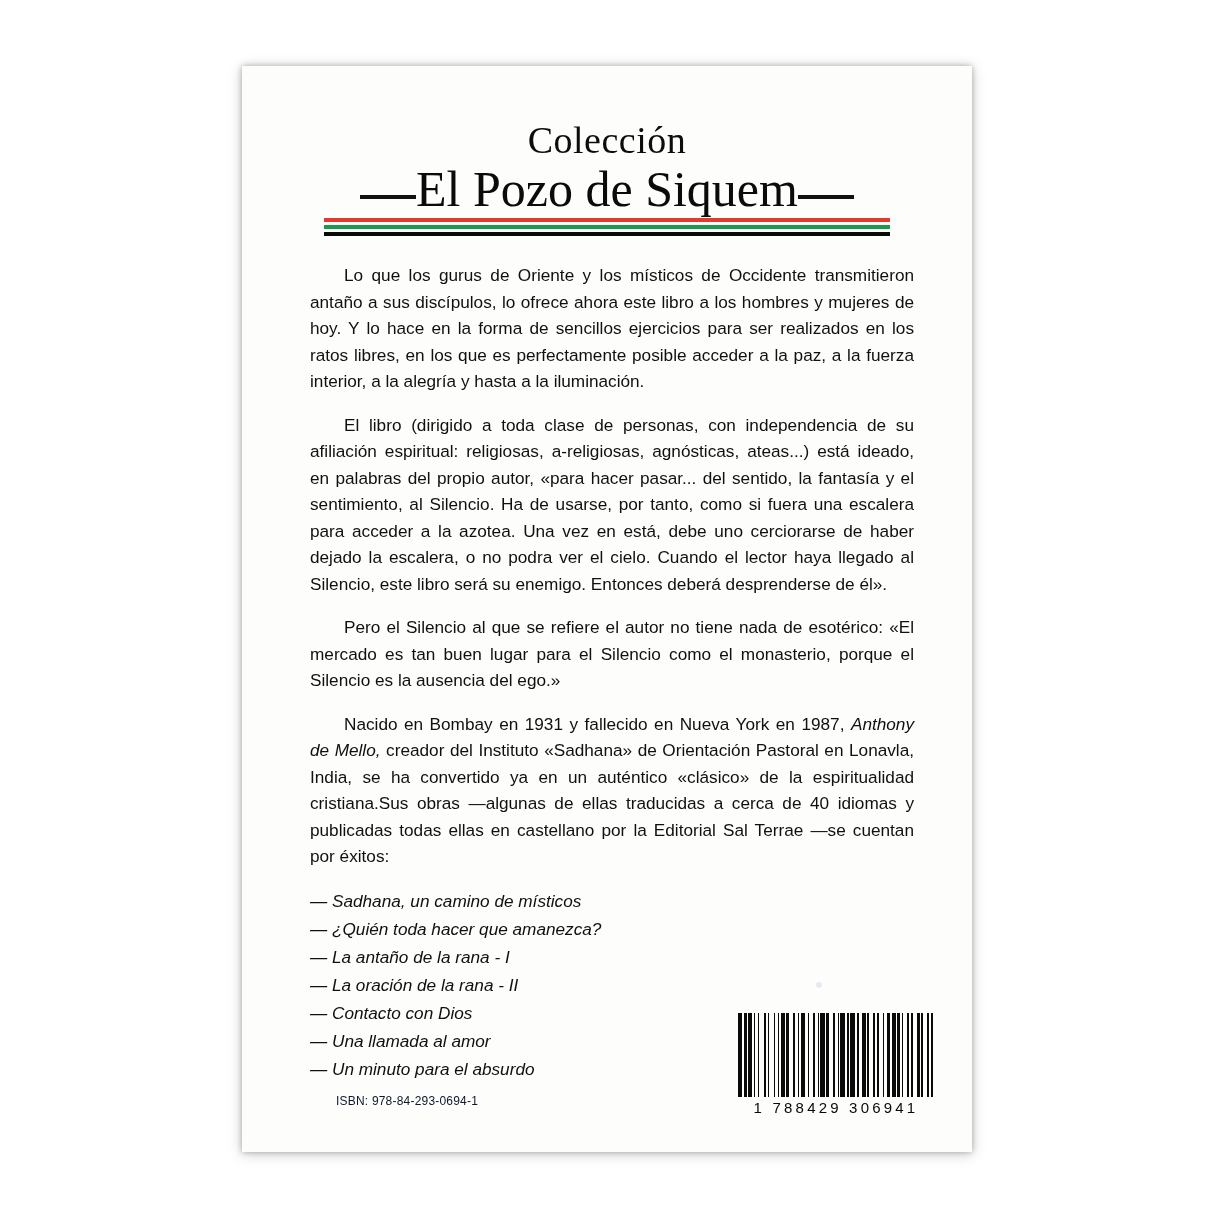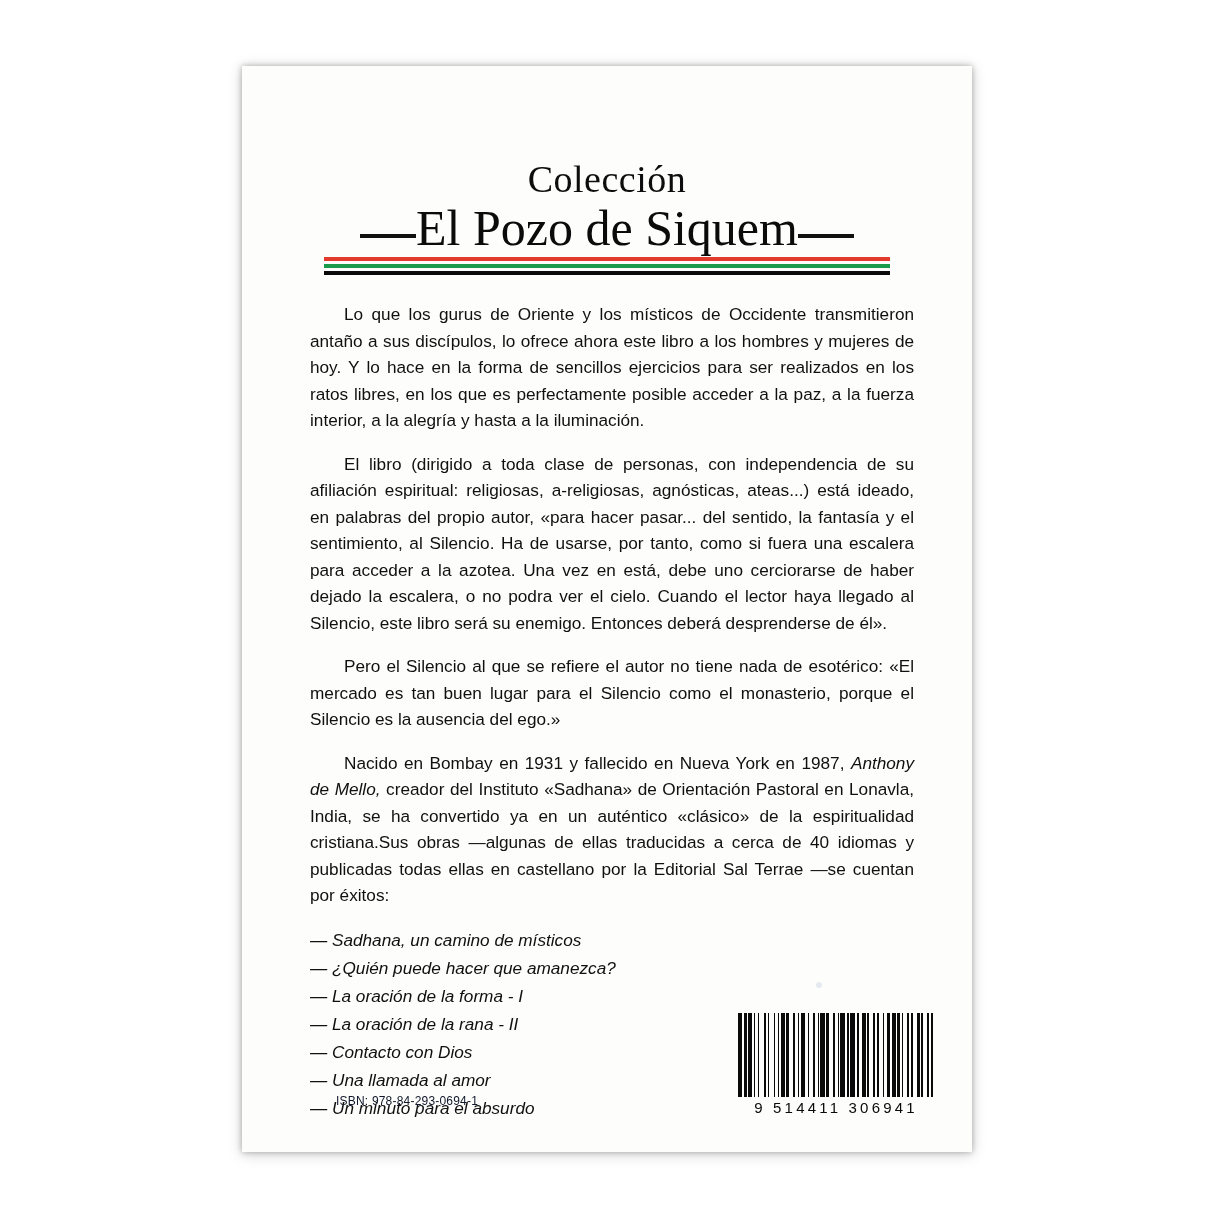--- a/index.html
+++ b/index.html
@@ -32,23 +32,22 @@
     box-shadow: 0 0 6px rgba(0,0,0,0.28), 0 2px 14px rgba(0,0,0,0.18);
   }
   #cover-inner {
     position: absolute;
     left: 0; top: 0; right: 0; bottom: 0;
     padding: 0;
   }
 
   
   .masthead {
-    padding-top: 70px;
+    padding-top: 55px;
     text-align: center;
-    margin-top: 24px;
   }
   .coleccion {
     font-family: "Liberation Serif", serif;
     font-size: 38px;
     letter-spacing: 0.5px;
     color: #0d0d0d;
     line-height: 1.05;
   }
   .title-wrap {
     position: relative;
@@ -196,22 +195,22 @@
       </div>
 
       <div class="body">
         <p>Lo que los gurus de Oriente y los místicos de Occidente transmitieron antaño a sus discípulos, lo ofrece ahora este libro a los hombres y mujeres de hoy. Y lo hace en la forma de sencillos ejercicios para ser realizados en los ratos libres, en los que es perfectamente posible acceder a la paz, a la fuerza interior, a la alegría y hasta a la iluminación.</p>
         <p>El libro (dirigido a toda clase de personas, con independencia de su afiliación espiritual: religiosas, a-religiosas, agnósticas, ateas...) está ideado, en palabras del propio autor, «para hacer pasar... del sentido, la fantasía y el sentimiento, al Silencio. Ha de usarse, por tanto, como si fuera una escalera para acceder a la azotea. Una vez en está, debe uno cerciorarse de haber dejado la escalera, o no podra ver el cielo. Cuando el lector haya llegado al Silencio, este libro será su enemigo. Entonces deberá desprenderse de él».</p>
         <p>Pero el Silencio al que se refiere el autor no tiene nada de esotérico: «El mercado es tan buen lugar para el Silencio como el monasterio, porque el Silencio es la ausencia del ego.»</p>
         <p><span>Nacido en Bombay en 1931 y fallecido en Nueva York en 1987, </span><em>Anthony de Mello,</em><span> creador del Instituto «Sadhana» de Orientación Pastoral en Lonavla, India, se ha convertido ya en un auténtico «clásico» de la espiritualidad cristiana.Sus obras —algunas de ellas traducidas a cerca de 40 idiomas y publicadas todas ellas en castellano por la Editorial Sal Terrae —se cuentan por éxitos:</span></p>
 
         <ul class="titles-list">
           <li>— Sadhana, un camino de místicos</li>
-          <li>— ¿Quién puede hacer que amanezca?</li>
-          <li>— La oración de la forma - I</li>
+          <li>— ¿Quién toda hacer que amanezca?</li>
+          <li>— La antaño de la rana - I</li>
           <li>— La oración de la rana - II</li>
           <li>— Contacto con Dios</li>
           <li>— Una llamada al amor</li>
           <li>— Un minuto para el absurdo</li>
         </ul>
       </div>
 
       <div class="footer">
         <div class="isbn">ISBN: 978-84-293-0694-1</div>
 
@@ -291,20 +290,20 @@
               <i class="s3"></i>
               <i class="w2"></i>
               <i class="s1"></i>
               <i class="w1"></i>
               <i class="s3"></i>
               <i class="w1"></i>
               <i class="s2"></i>
               <i class="w1"></i>
               <i class="s1"></i>
             </div>
-          <div class="barcode-digits">9 514411 306941</div>
+          <div class="barcode-digits">1 788429 306941</div>
         </div>
         <span class="faint-mark" style="right:150px; bottom:128px; opacity:.5;"></span>
       </div>
 
     </div>
   </div>
 </div>
 
 </body></html>

